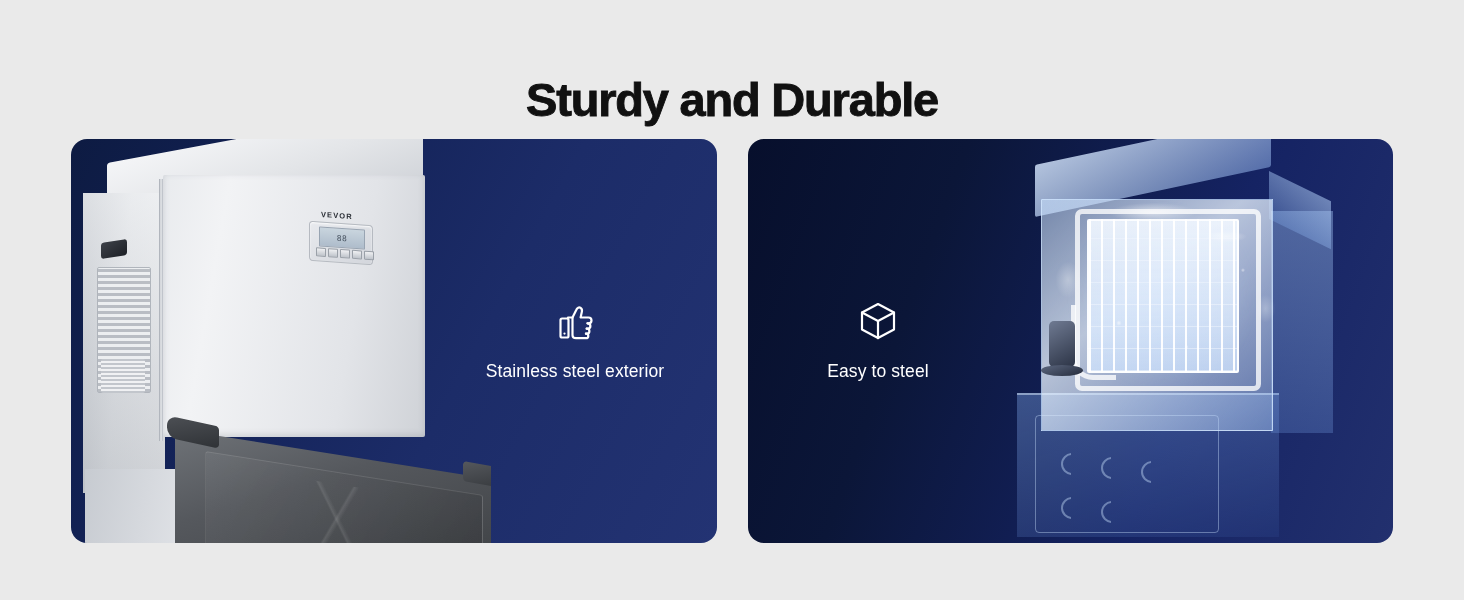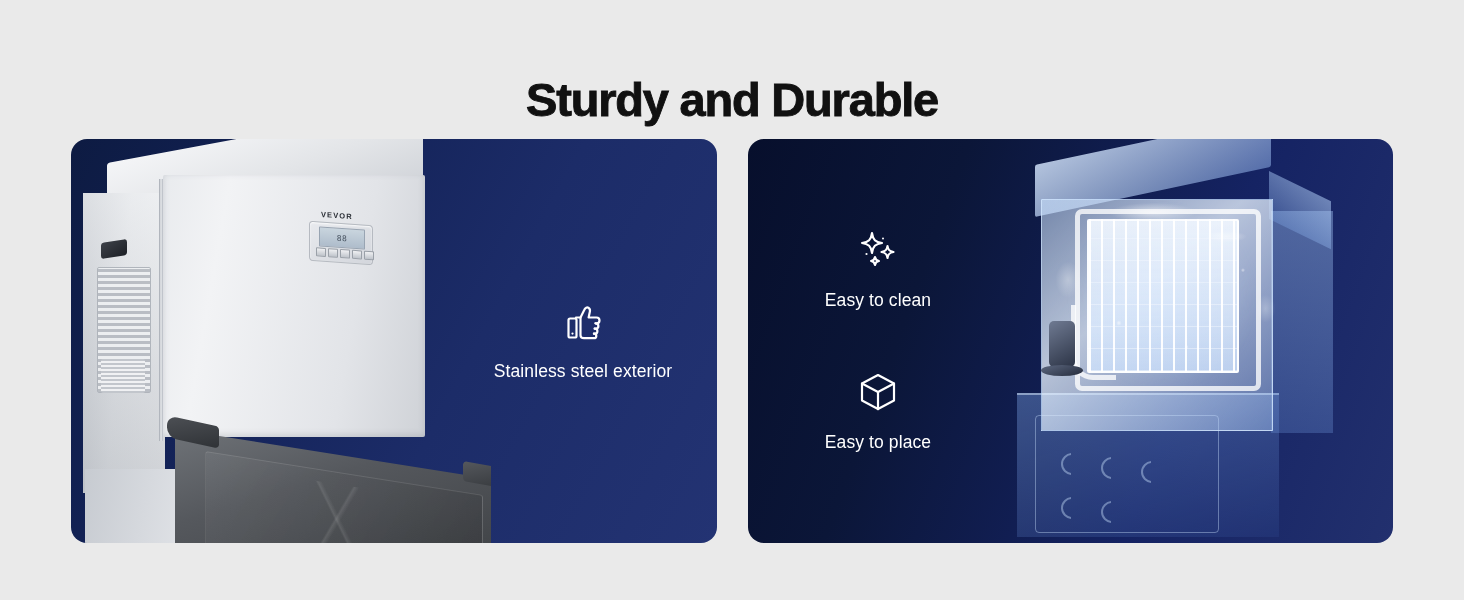--- a/index.html
+++ b/index.html
@@ -37,21 +37,21 @@
     background:linear-gradient(110deg,#070f2c 0%,#0b1638 28%,#152363 66%,#22306e 100%);
   }
 
   
   .features{
     position:absolute;top:0;height:404px;
     display:flex;flex-direction:column;justify-content:center;align-items:center;
     gap:54px;
     color:#ffffff;
   }
-  .features-left{right:4px;width:260px;}
+  .features-left{right:12px;width:260px;}
   .features-right{left:0;width:260px;}
   .feature{
     display:flex;flex-direction:column;align-items:center;gap:14px;width:100%;
   }
   .feature-icon{width:48px;height:48px;display:block;}
   .feature-icon svg{display:block;width:48px;height:48px;}
   .feature-label{
     font-size:17.5px;line-height:1.48;text-align:center;color:#ffffff;
     white-space:pre-line;font-weight:normal;letter-spacing:.1px;
   }
@@ -305,45 +305,30 @@
         </div>
 
 
       </div>
     </section>
 
     <section class="card card-right">
 
       <div class="features features-right">
 
-        <div class="feature">
-          <span class="feature-icon">
-            <svg viewBox="0 0 48 48" fill="none" stroke="#ffffff" stroke-width="2.1" stroke-linecap="round" stroke-linejoin="round">
-              <path d="M18 7 C18.9 13.6 21.4 16.1 28 17 C21.4 17.9 18.9 20.4 18 27
-                       C17.1 20.4 14.6 17.9 8 17 C14.6 16.1 17.1 13.6 18 7 Z"></path>
-              <path d="M33.5 20 C34.1 24 35.5 25.4 39.5 26 C35.5 26.6 34.1 28 33.5 32
-                       C32.9 28 31.5 26.6 27.5 26 C31.5 25.4 32.9 24 33.5 20 Z"></path>
-              <path d="M21 31 C21.4 33.6 22.4 34.6 25 35 C22.4 35.4 21.4 36.4 21 39
-                       C20.6 36.4 19.6 35.4 17 35 C19.6 34.6 20.6 33.6 21 31 Z"></path>
-              <circle cx="12.5" cy="28" r="1.1" fill="#ffffff" stroke="none"></circle>
-              <circle cx="29" cy="12.5" r="1" fill="#ffffff" stroke="none"></circle>
-            </svg>
-          </span>
-          <div class="feature-label">Easy to clean</div>
-        </div>
 
         <div class="feature">
           <span class="feature-icon">
             <svg viewBox="0 0 48 48" fill="none" stroke="#ffffff" stroke-width="2.2" stroke-linecap="round" stroke-linejoin="round">
               <path d="M24 7 L40 15.5 L24 24 L8 15.5 Z"></path>
               <path d="M8 15.5 L8 32.5 L24 41 L24 24"></path>
               <path d="M40 15.5 L40 32.5 L24 41"></path>
             </svg>
           </span>
-          <div class="feature-label">Easy to place</div>
+          <div class="feature-label">Easy to steel</div>
         </div>
 
       </div>
 
       <div class="photo-right">
         <div class="x-wrap">
           <div class="x-base"></div>
           <div class="x-base-panel"></div>
           <div class="x-dimple" style="left:78px;top:300px"></div>
           <div class="x-dimple" style="left:118px;top:304px"></div>

